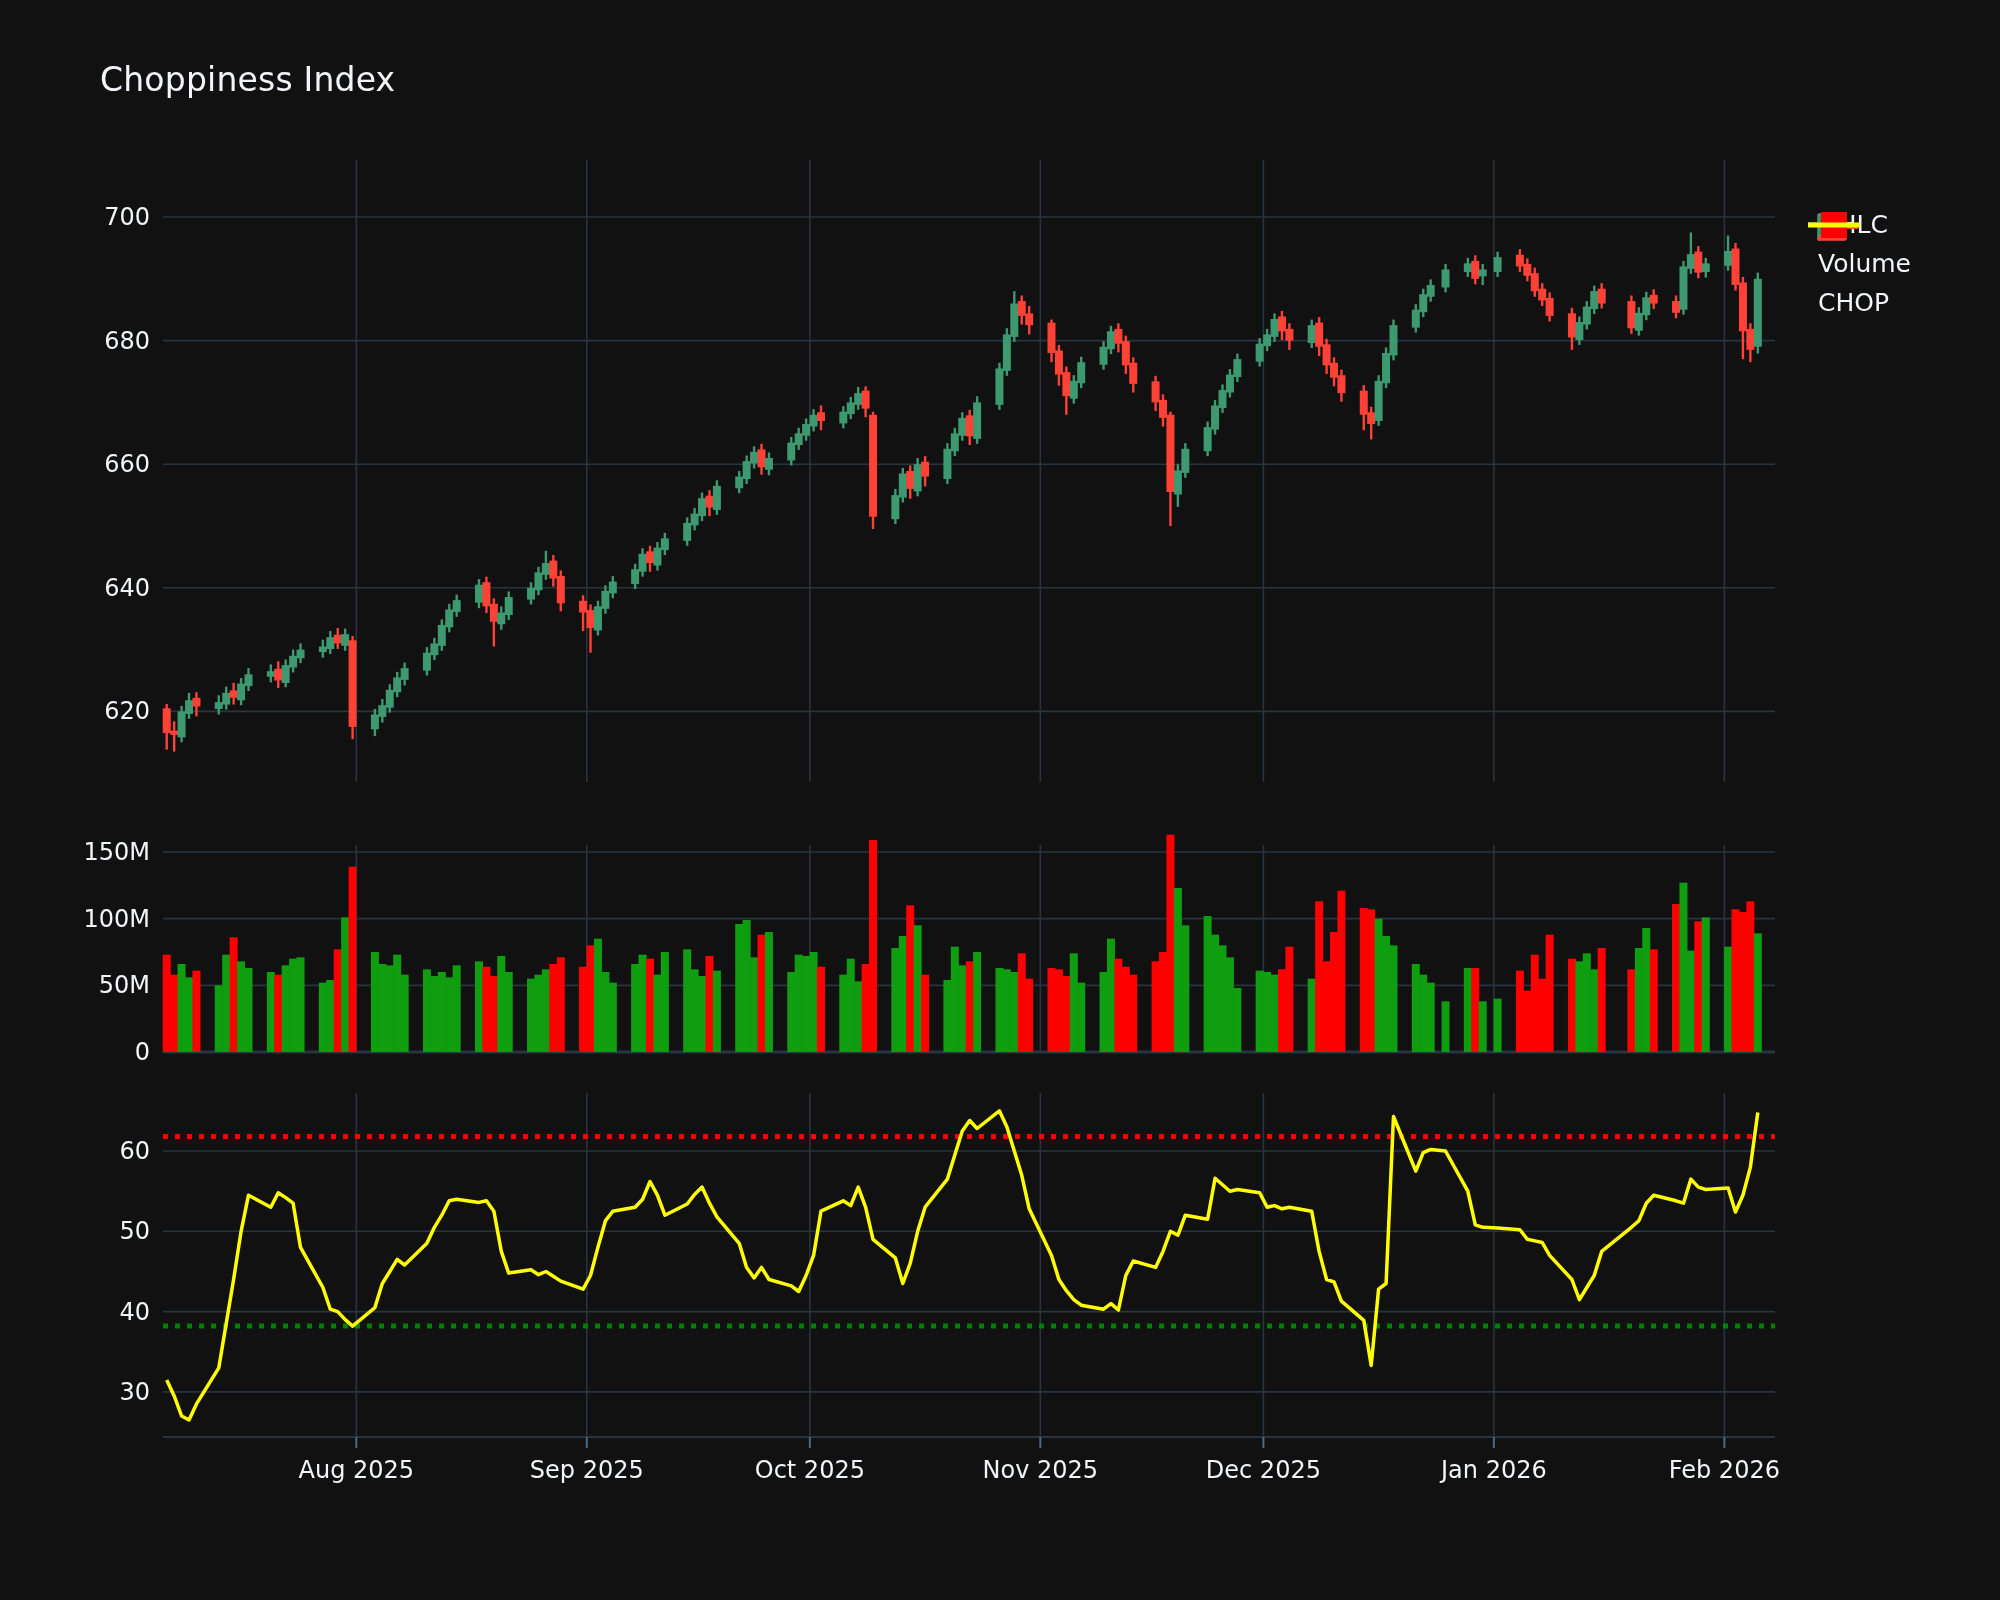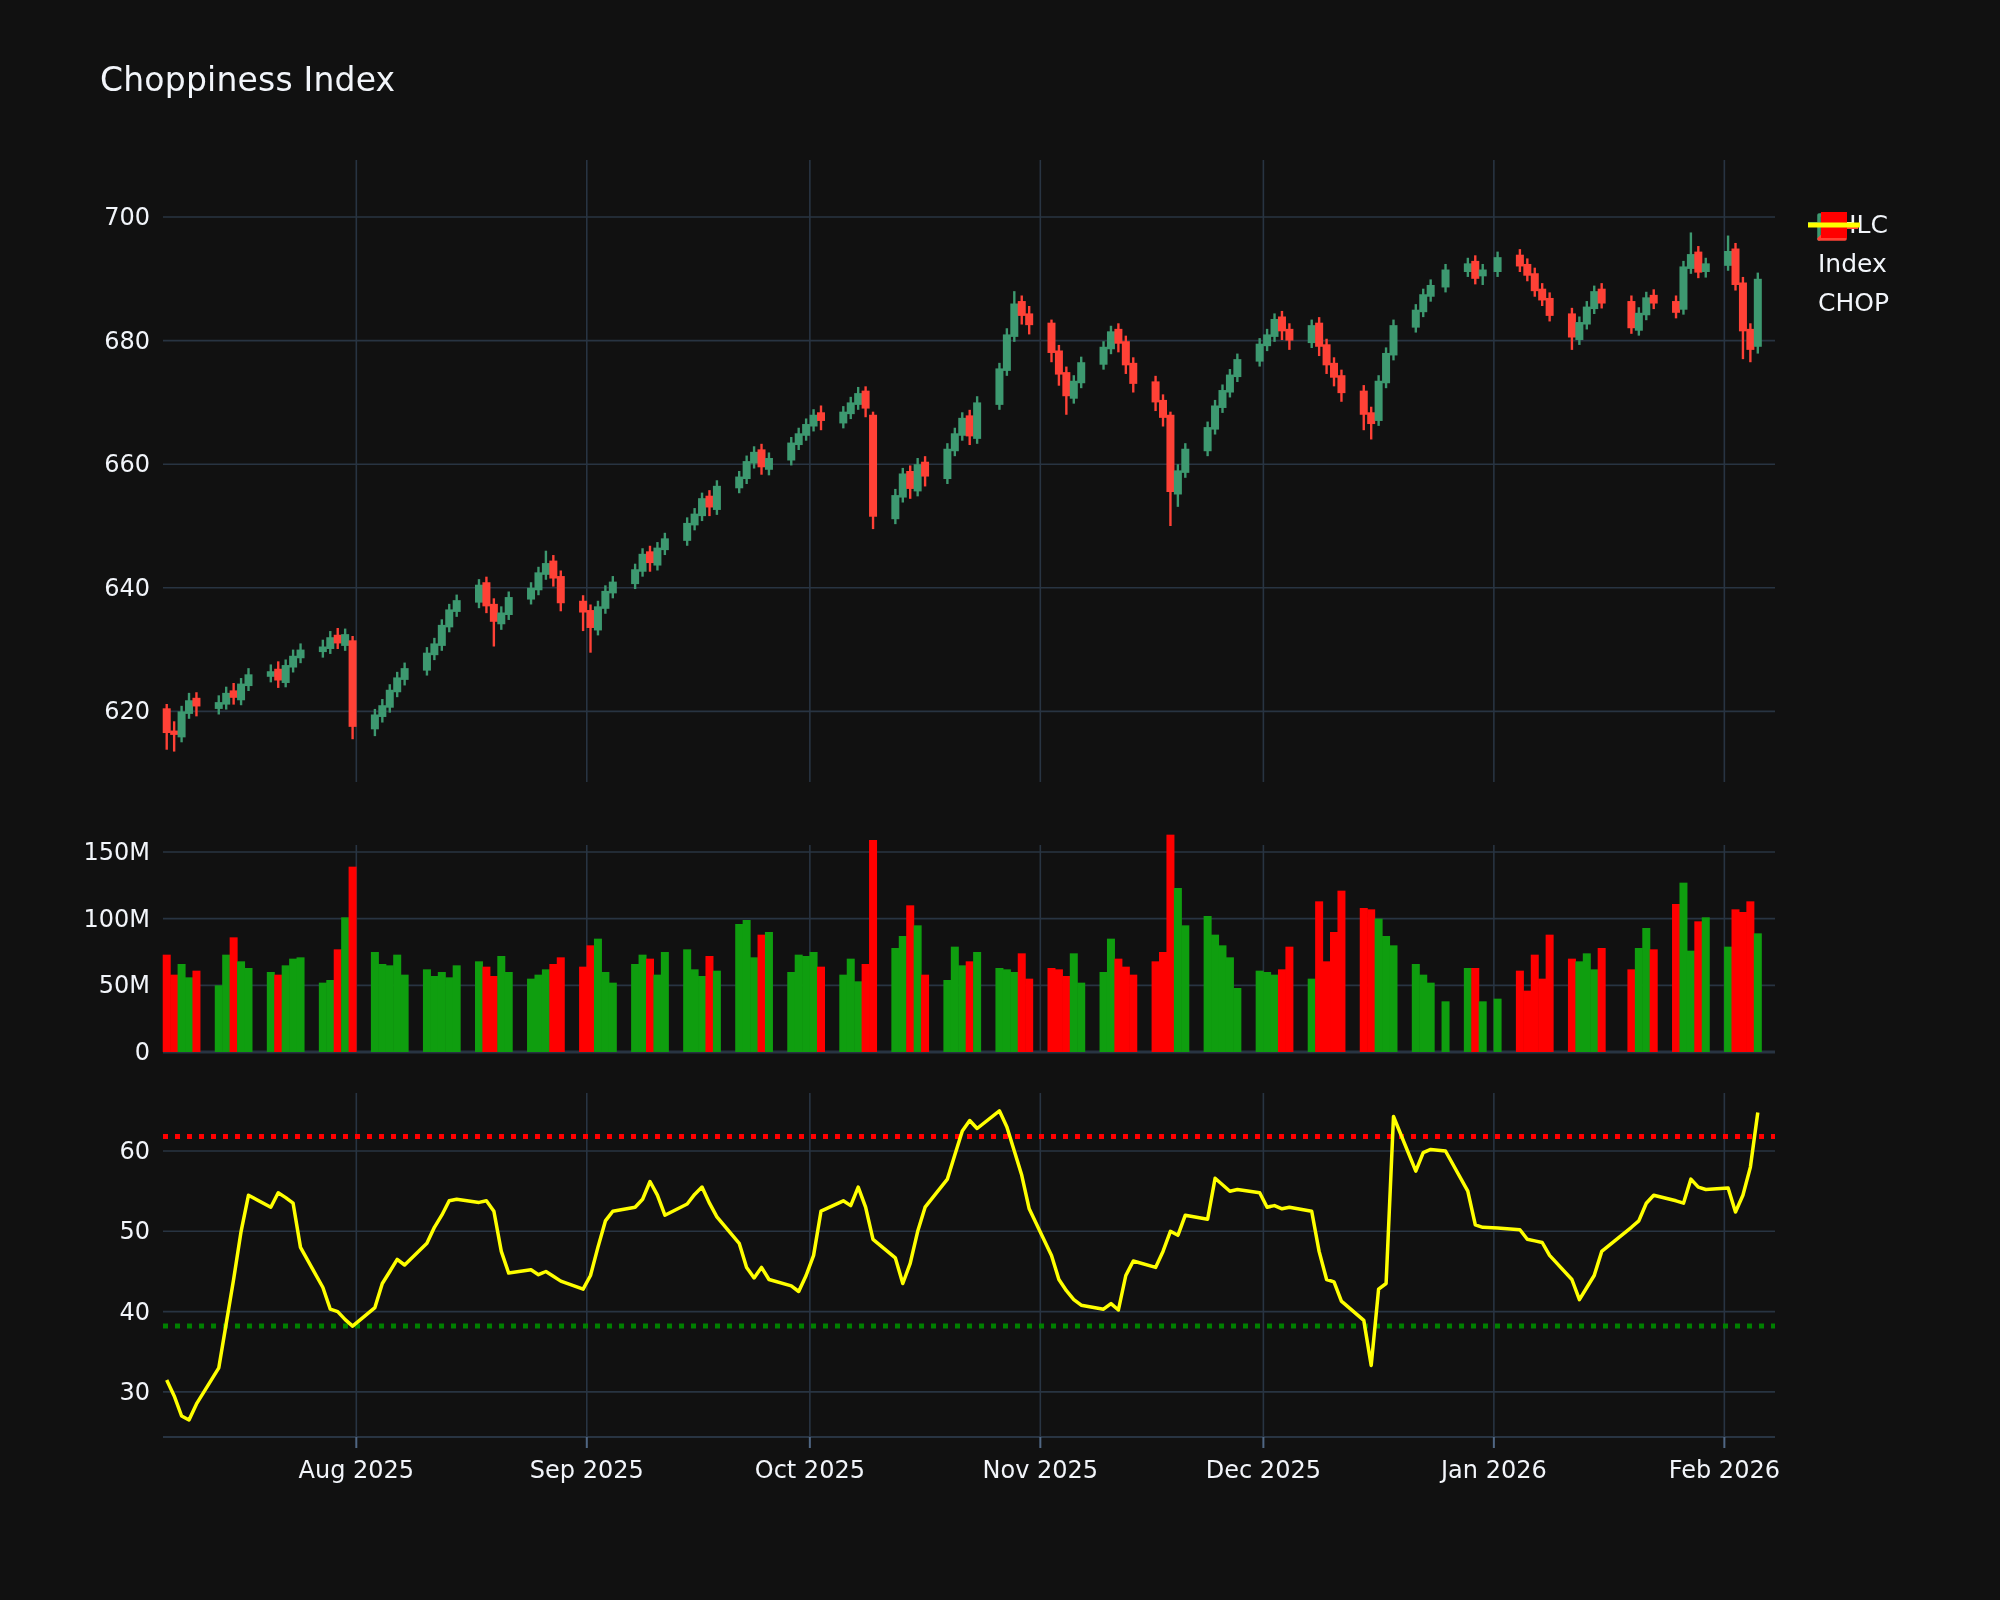--- a/index.html
+++ b/index.html
@@ -879,21 +879,21 @@
         </svg>
       </span>
       <span class="lab">OHLC</span>
     </div>
     <div class="legend-item">
       <span>
         <svg width="52" height="30" viewBox="0 0 52 30">
             <rect x="13" y="2" width="26" height="26" fill="#ff0000"></rect>
           </svg>
       </span>
-      <span class="lab">Index</span>
+      <span class="lab">Volume</span>
     </div>
     <div class="legend-item">
       <span>
         <svg width="52" height="30" viewBox="0 0 52 30">
             <line x1="0" y1="15" x2="52" y2="15" stroke="#ffff00" stroke-width="5"></line>
           </svg>
       </span>
       <span class="lab">CHOP</span>
     </div>
   </div>

